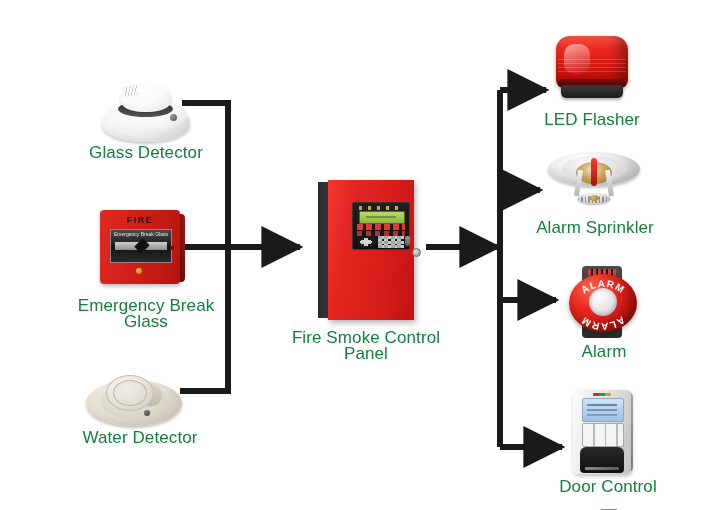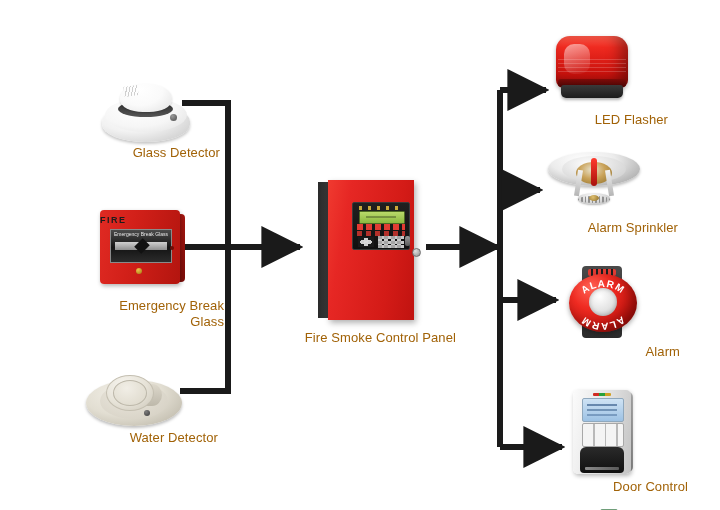--- a/index.html
+++ b/index.html
@@ -1,22 +1,22 @@
 <!DOCTYPE html>
 <html><head>
 <meta charset="utf-8">
 <style>
   html,body{margin:0;padding:0;background:#ffffff;}
   body{width:720px;height:510px;position:relative;overflow:hidden;
        font-family:"Liberation Sans",sans-serif;color:#1a1a1a;}
   #stage{position:absolute;left:0;top:0;width:720px;height:510px;}
 
   .node{position:absolute;}
-  .label{position:absolute;text-align:right;font-size:13px;line-height:16px;
-         color:#a16207;letter-spacing:.1px;white-space:pre-line;}
+  .label{position:absolute;text-align:center;font-size:17px;line-height:16px;
+         color:#15803d;letter-spacing:.1px;white-space:pre-line;}
 
   svg.wires{position:absolute;left:0;top:0;width:720px;height:510px;overflow:visible;}
 
   
   .sd{left:98px;top:74px;width:96px;height:72px;}
   .sd .base{position:absolute;left:4px;top:30px;width:88px;height:38px;border-radius:50%/46%;
     background:radial-gradient(ellipse at 35% 25%,#ffffff 0%,#f2f2f2 45%,#d6d6d6 78%,#bdbdbd 100%);
     box-shadow:0 2px 3px rgba(0,0,0,.22);}
   .sd .rim{position:absolute;left:7px;top:24px;width:82px;height:34px;border-radius:50%;
     background:radial-gradient(ellipse at 40% 30%,#ffffff 0%,#f6f6f6 55%,#dedede 100%);}
@@ -30,21 +30,21 @@
   .sd .led{position:absolute;left:72px;top:40px;width:7px;height:7px;border-radius:50%;
     background:radial-gradient(circle at 35% 30%,#9a9a9a,#4c4c4c);}
 
   
   .ebg{left:100px;top:210px;width:86px;height:78px;}
   .ebg .body{position:absolute;left:0;top:0;width:80px;height:74px;border-radius:4px;
     background:linear-gradient(100deg,#e02a23 0%,#d22019 40%,#b3150f 100%);
     box-shadow:1px 2px 4px rgba(0,0,0,.3);}
   .ebg .side{position:absolute;left:76px;top:4px;width:9px;height:68px;border-radius:0 4px 4px 0;
     background:linear-gradient(#a61610,#7d0d09);}
-  .ebg .fire{position:absolute;left:0;top:5px;width:80px;text-align:left;
+  .ebg .fire{position:absolute;left:0;top:5px;width:80px;text-align:center;
     font-size:9px;font-weight:bold;letter-spacing:1.5px;color:#1c1c1c;}
   .ebg .glass{position:absolute;left:10px;top:19px;width:60px;height:32px;
     background:linear-gradient(#4a4a4a,#141414 55%,#2b2b2b);border:1px solid #8a8a8a;}
   .ebg .gtxt{position:absolute;left:0;top:1px;width:60px;text-align:center;font-size:5px;color:#e8e8e8;}
   .ebg .bar{position:absolute;left:4px;top:12px;width:52px;height:8px;
     background:linear-gradient(#cfcfcf,#8e8e8e);}
   .ebg .bar:after{content:"";position:absolute;left:22px;top:-2px;width:10px;height:12px;
     background:#111;transform:rotate(45deg);}
   .ebg .screw{position:absolute;left:36px;top:58px;width:6px;height:6px;border-radius:50%;
     background:radial-gradient(circle at 35% 30%,#f0c24a,#a07a10);}

